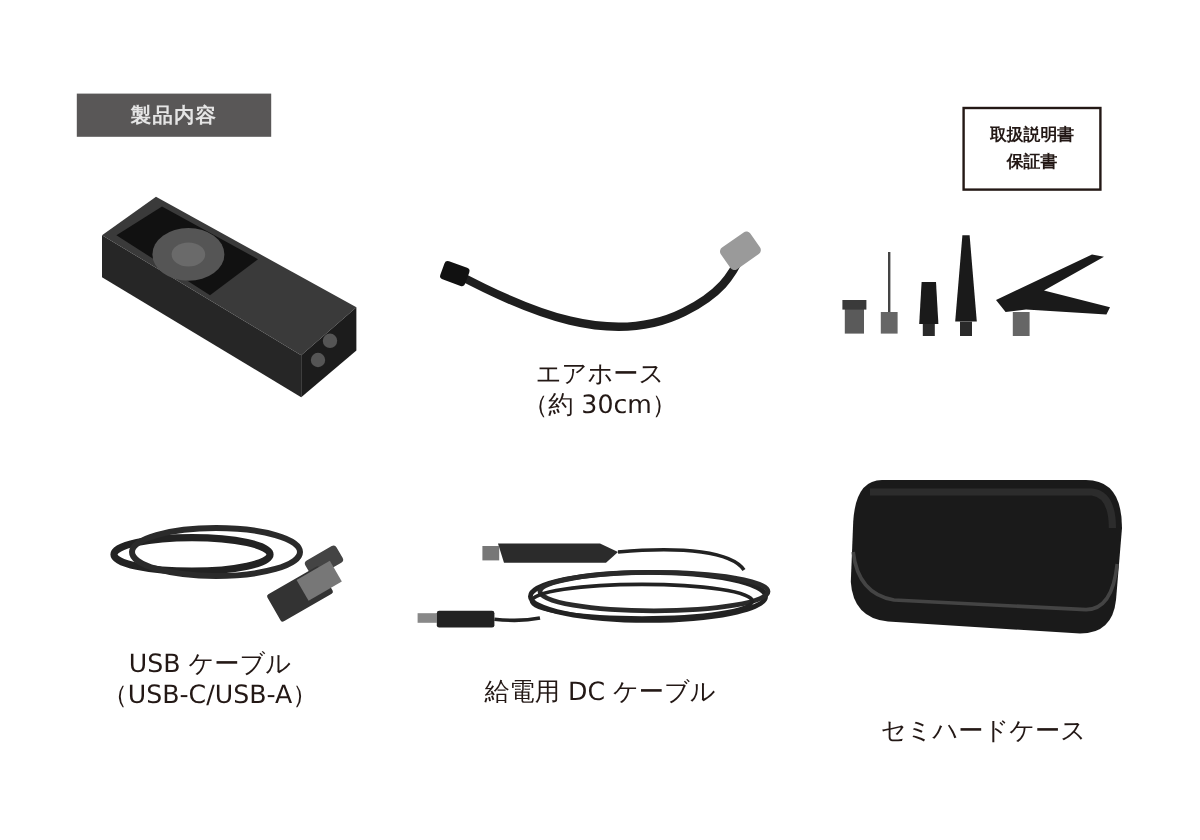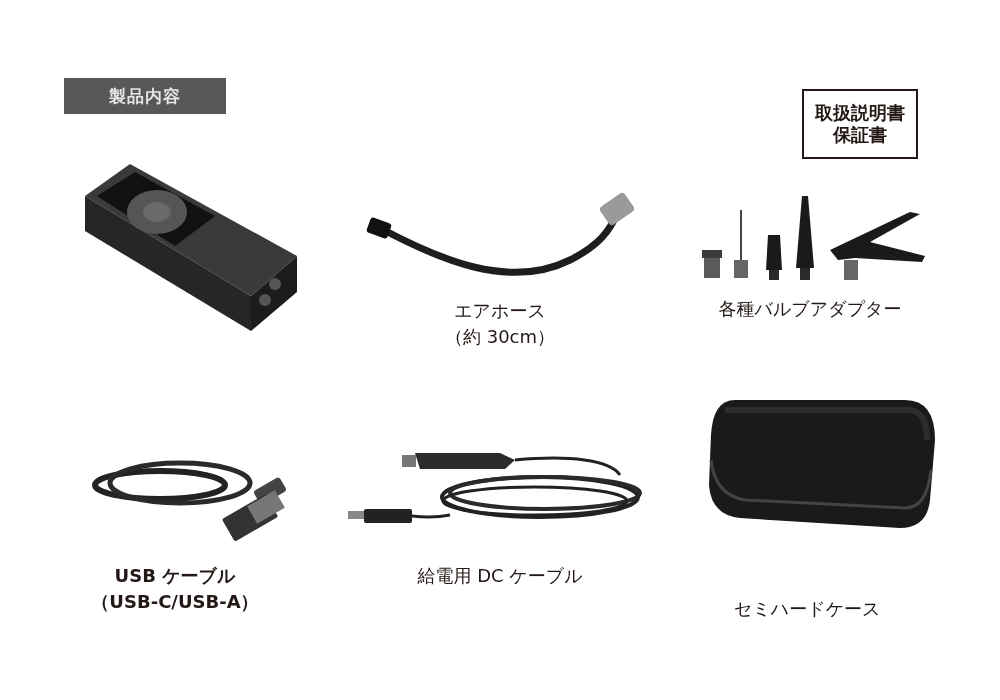--- a/index.html
+++ b/index.html
@@ -9,26 +9,26 @@
   }
   .header-badge {
     position: absolute; left: 64px; top: 78px; width: 162px; height: 36px;
     background: #595757; color: #e5e5e5; font-weight: bold; font-size: 17px;
     display: flex; align-items: center; justify-content: center; letter-spacing: 1px;
   }
   .docs-box {
     position: absolute; left: 802px; top: 89px; width: 116px; height: 70px;
     border: 2px solid #231815; box-sizing: border-box;
     display: flex; flex-direction: column; align-items: center; justify-content: center;
-    font-weight: bold; font-size: 18px; line-height: 22px;
+    font-weight: bold; font-size: 14px; line-height: 22px;
   }
   .item { position: absolute; }
   .item svg { position: absolute; }
   .label {
-    position: absolute; text-align: center; font-size: 18px; line-height: 26px; white-space: nowrap;
+    position: absolute; text-align: center; font-size: 21px; line-height: 26px; white-space: nowrap;
   }
   .label.left { text-align: left; }
 </style>
 </head>
 <body>
 
 <div class="header-badge">
   <span>製品内容</span>
 </div>
 
@@ -66,24 +66,23 @@
     <rect x="12" y="60" width="20" height="8" fill="#3a3a3a"></rect>
     <line x1="51" y1="20" x2="51" y2="70" stroke="#444" stroke-width="2"></line>
     <rect x="44" y="70" width="14" height="18" fill="#666"></rect>
     <polygon points="78,45 90,45 92,80 76,80" fill="#1a1a1a"></polygon>
     <rect x="79" y="80" width="10" height="10" fill="#2a2a2a"></rect>
     <polygon points="112,6 118,6 124,78 106,78" fill="#1a1a1a"></polygon>
     <rect x="110" y="78" width="10" height="12" fill="#2a2a2a"></rect>
     <path d="M140,60 L220,22 L230,24 L180,52 L235,66 L232,72 L165,68 L148,70 Z" fill="#1a1a1a"></path>
     <rect x="154" y="70" width="14" height="20" fill="#666"></rect>
   </svg>
-  <div class="label" style="left:0;top:106px;width:280px;">各種バルブアダプター</div>
 </div>
 
-<div class="item" style="left:60px;top:445px;width:280px;height:180px;font-weight:bold;">
+<div class="item" style="left:60px;top:422px;width:280px;height:180px;">
   <svg style="left:30px;top:10px" width="220" height="90" viewBox="0 0 220 90">
     <ellipse cx="70" cy="30" rx="65" ry="14" fill="none" stroke="#222" stroke-width="6"></ellipse>
     <ellipse cx="90" cy="28" rx="70" ry="20" fill="none" stroke="#2a2a2a" stroke-width="5"></ellipse>
     <rect x="165" y="28" width="30" height="16" rx="3" fill="#444" transform="rotate(-30 180 36)"></rect>
     <rect x="135" y="50" width="50" height="26" rx="2" fill="#333" transform="rotate(-30 160 63)"></rect>
     <rect x="160" y="42" width="32" height="20" fill="#777" transform="rotate(-30 176 52)"></rect>
   </svg>
   <div class="label" style="left:0;top:118px;width:230px;">USB ケーブル</div>
   <div class="label" style="left:0;top:144px;width:230px;">（USB-C/USB-A）</div>
 </div>

